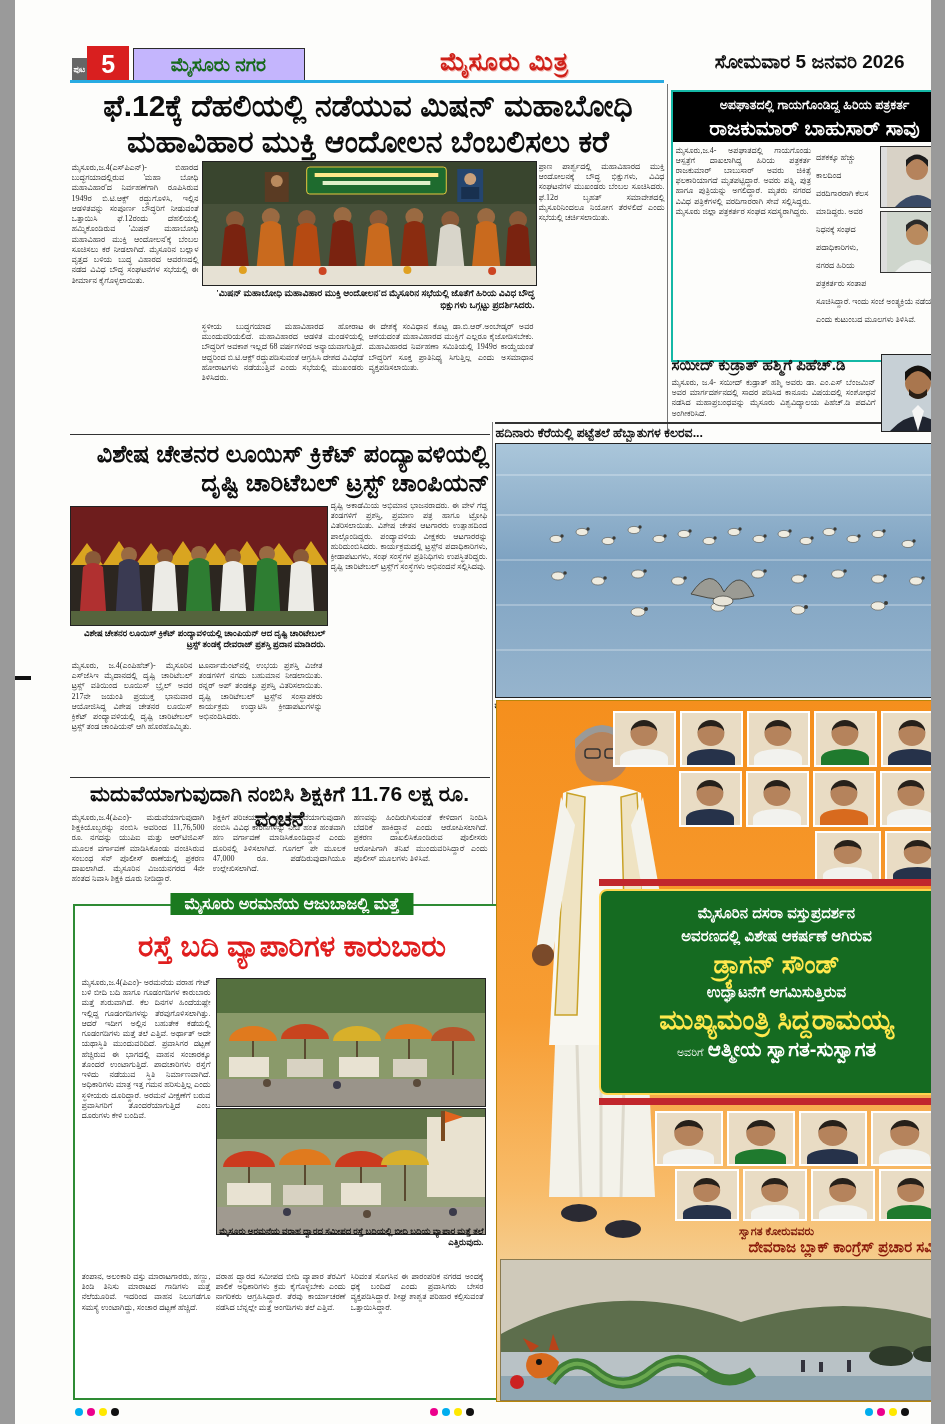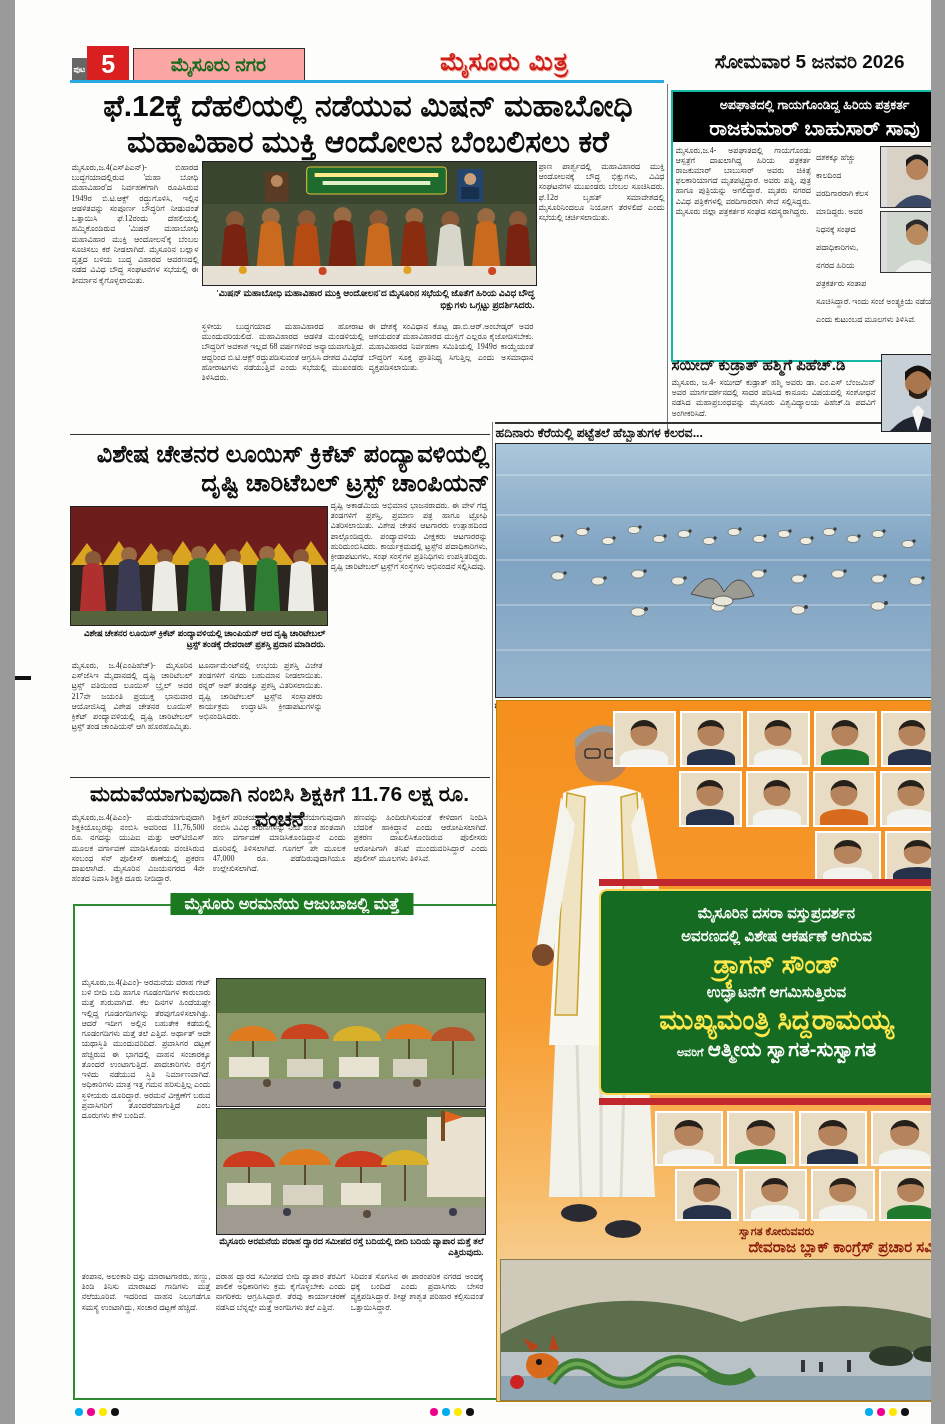--- a/index.html
+++ b/index.html
@@ -2,21 +2,21 @@
 <html><head>
 <meta charset="utf-8">
 <style>
   html,body{margin:0;padding:0;background:#9a9a9a;}
   #page{position:relative;width:916px;height:1424px;background:#fdfdfb;margin:0 auto;
         font-family:"Liberation Sans",sans-serif;color:#111;overflow:hidden;}
   .abs{position:absolute;}
   
   .pg-label{background:#666;color:#fff;font-size:8px;font-weight:bold;padding:7px 2px;display:inline-block;vertical-align:bottom;}
   .pg-num{background:#d91f1f;color:#fff;font-size:25px;font-weight:800;width:42px;height:36px;display:inline-block;text-align:center;line-height:36px;vertical-align:bottom;}
-  .section-chip{background:#fca5a5;border:1px solid #2b2b2b;color:#17691c;font-weight:800;font-size:19px;text-align:center;line-height:32px;}
+  .section-chip{background:#c4b5fd;border:1px solid #2b2b2b;color:#17691c;font-weight:800;font-size:19px;text-align:center;line-height:32px;}
   .masthead{color:#cf2018;font-weight:800;font-size:25px;text-align:center;letter-spacing:1px;text-shadow:1px 1px 0 #f2b2ac;}
   .pg-date{font-size:19px;font-weight:800;text-align:right;}
   .cyan-rule{background:#29abe2;}
   
   .vline{background:#777;width:1px;}
   .hline{background:#333;height:1px;}
   
   .hl{font-weight:800;color:#0d0d0d;text-align:center;line-height:1.2;}
   .col{font-family:"Liberation Serif",serif;font-size:8px;line-height:1.28;text-align:justify;color:#1c1c1c;overflow:hidden;}
   .cap{font-family:"Liberation Serif",serif;font-size:8.5px;font-weight:bold;text-align:right;line-height:1.3;color:#111;}
@@ -281,20 +281,21 @@
   <div class="abs col" style="left:316px;top:501px;width:157px;height:272px;">ದೃಷ್ಟಿ ಅಕಾಡೆಮಿಯ ಅಭಿಮಾನ ಭಾಜನರಾದರು. ಈ ವೇಳೆ ಗೆದ್ದ ತಂಡಗಳಿಗೆ ಪ್ರಶಸ್ತಿ, ಪ್ರಮಾಣ ಪತ್ರ ಹಾಗೂ ಟ್ರೋಫಿ ವಿತರಿಸಲಾಯಿತು. ವಿಶೇಷ ಚೇತನ ಆಟಗಾರರು ಉತ್ಸಾಹದಿಂದ ಪಾಲ್ಗೊಂಡಿದ್ದರು. ಪಂದ್ಯಾವಳಿಯ ವೀಕ್ಷಕರು ಆಟಗಾರರನ್ನು ಹುರಿದುಂಬಿಸಿದರು. ಕಾರ್ಯಕ್ರಮದಲ್ಲಿ ಟ್ರಸ್ಟ್‌ನ ಪದಾಧಿಕಾರಿಗಳು, ಕ್ರೀಡಾಪಟುಗಳು, ಸಂಘ ಸಂಸ್ಥೆಗಳ ಪ್ರತಿನಿಧಿಗಳು ಉಪಸ್ಥಿತರಿದ್ದರು. ದೃಷ್ಟಿ ಚಾರಿಟೇಬಲ್ ಟ್ರಸ್ಟ್‌ಗೆ ಸಂಸ್ಥೆಗಳು ಅಭಿನಂದನೆ ಸಲ್ಲಿಸಿದವು.</div>
   <div class="abs hline" style="left:55px;top:777px;width:420px;"></div>
 
   <div class="abs hl" style="left:55px;top:781px;width:420px;font-size:21px;">ಮದುವೆಯಾಗುವುದಾಗಿ ನಂಬಿಸಿ ಶಿಕ್ಷಕಿಗೆ 11.76 ಲಕ್ಷ ರೂ. ವಂಚನೆ</div>
   <div class="abs col" style="left:57px;top:813px;width:133px;height:85px;">ಮೈಸೂರು,ಜ.4(ಪಿಎಂ)- ಮದುವೆಯಾಗುವುದಾಗಿ ಶಿಕ್ಷಕಿಯೊಬ್ಬರನ್ನು ನಂಬಿಸಿ ಅವರಿಂದ 11,76,500 ರೂ. ನಗದನ್ನು ಯುಪಿಐ ಮತ್ತು ಆರ್‌ಟಿಜಿಎಸ್ ಮೂಲಕ ವರ್ಗಾವಣೆ ಮಾಡಿಸಿಕೊಂಡು ವಂಚಿಸಿರುವ ಸಂಬಂಧ ಸೆನ್ ಪೊಲೀಸ್ ಠಾಣೆಯಲ್ಲಿ ಪ್ರಕರಣ ದಾಖಲಾಗಿದೆ. ಮೈಸೂರಿನ ವಿಜಯನಗರದ 4ನೇ ಹಂತದ ನಿವಾಸಿ ಶಿಕ್ಷಕಿ ದೂರು ನೀಡಿದ್ದಾರೆ.</div>
   <div class="abs col" style="left:198px;top:813px;width:133px;height:85px;">ಶಿಕ್ಷಕಿಗೆ ಪರಿಚಯವಾದ ವ್ಯಕ್ತಿ ಮದುವೆಯಾಗುವುದಾಗಿ ನಂಬಿಸಿ ವಿವಿಧ ಕಾರಣಗಳನ್ನು ನೀಡಿ ಹಂತ ಹಂತವಾಗಿ ಹಣ ವರ್ಗಾವಣೆ ಮಾಡಿಸಿಕೊಂಡಿದ್ದಾನೆ ಎಂದು ದೂರಿನಲ್ಲಿ ತಿಳಿಸಲಾಗಿದೆ. ಗೂಗಲ್ ಪೇ ಮೂಲಕ 47,000 ರೂ. ಪಡೆದಿರುವುದಾಗಿಯೂ ಉಲ್ಲೇಖಿಸಲಾಗಿದೆ.</div>
   <div class="abs col" style="left:339px;top:813px;width:134px;height:85px;">ಹಣವನ್ನು ಹಿಂದಿರುಗಿಸುವಂತೆ ಕೇಳಿದಾಗ ನಿಂದಿಸಿ ಬೆದರಿಕೆ ಹಾಕಿದ್ದಾನೆ ಎಂದು ಆರೋಪಿಸಲಾಗಿದೆ. ಪ್ರಕರಣ ದಾಖಲಿಸಿಕೊಂಡಿರುವ ಪೊಲೀಸರು ಆರೋಪಿಗಾಗಿ ತನಿಖೆ ಮುಂದುವರಿಸಿದ್ದಾರೆ ಎಂದು ಪೊಲೀಸ್ ಮೂಲಗಳು ತಿಳಿಸಿವೆ.</div>
 
   <div class="abs greenbox" style="left:58px;top:904px;width:415px;height:492px;padding-left:20px;">
     <div class="vk">ಮೈಸೂರು ಅರಮನೆಯ ಆಜುಬಾಜಲ್ಲಿ ಮತ್ತೆ</div>
+    <div class="red-hl abs" style="left:0;top:24px;width:100%;">ರಸ್ತೆ ಬದಿ ವ್ಯಾಪಾರಿಗಳ ಕಾರುಬಾರು</div>
     <div class="abs col" style="left:7px;top:72px;width:129px;height:290px;">ಮೈಸೂರು,ಜ.4(ಪಿಎಂ)- ಅರಮನೆಯ ವರಾಹ ಗೇಟ್ ಬಳಿ ಬೀದಿ ಬದಿ ಹಾಗೂ ಗೂಡಂಗಡಿಗಳ ಕಾರುಬಾರು ಮತ್ತೆ ಶುರುವಾಗಿದೆ. ಕೆಲ ದಿನಗಳ ಹಿಂದೆಯಷ್ಟೇ ಇಲ್ಲಿದ್ದ ಗೂಡಂಗಡಿಗಳನ್ನು ತೆರವುಗೊಳಿಸಲಾಗಿತ್ತು. ಆದರೆ ಇದೀಗ ಅಲ್ಲಿನ ಬಹುತೇಕ ಕಡೆಯಲ್ಲಿ ಗೂಡಂಗಡಿಗಳು ಮತ್ತೆ ತಲೆ ಎತ್ತಿವೆ. ಅರ್ಥಾತ್ ಅದೇ ಯಥಾಸ್ಥಿತಿ ಮುಂದುವರಿದಿದೆ. ಪ್ರವಾಸಿಗರ ದಟ್ಟಣೆ ಹೆಚ್ಚಿರುವ ಈ ಭಾಗದಲ್ಲಿ ವಾಹನ ಸಂಚಾರಕ್ಕೂ ತೊಂದರೆ ಉಂಟಾಗುತ್ತಿದೆ. ಪಾದಚಾರಿಗಳು ರಸ್ತೆಗೆ ಇಳಿದು ನಡೆಯುವ ಸ್ಥಿತಿ ನಿರ್ಮಾಣವಾಗಿದೆ. ಅಧಿಕಾರಿಗಳು ಮಾತ್ರ ಇತ್ತ ಗಮನ ಹರಿಸುತ್ತಿಲ್ಲ ಎಂದು ಸ್ಥಳೀಯರು ದೂರಿದ್ದಾರೆ. ಅರಮನೆ ವೀಕ್ಷಣೆಗೆ ಬರುವ ಪ್ರವಾಸಿಗರಿಗೆ ತೊಂದರೆಯಾಗುತ್ತಿದೆ ಎಂಬ ದೂರುಗಳು ಕೇಳಿ ಬಂದಿವೆ.</div>
     <div class="abs photo" style="left:141px;top:72px;width:268px;height:127px;">
       <svg viewBox="0 0 268 127" preserveAspectRatio="none">
         <rect width="268" height="127" fill="#8a9a6a"></rect>
         <rect width="268" height="34" fill="#55703f"></rect>
         <path d="M12 62 a24 15 0 0 1 48 0Z" fill="#e07a1e"></path>
           <path d="M64 60 a24 15 0 0 1 48 0Z" fill="#c8441e"></path>
           <path d="M116 62 a24 15 0 0 1 48 0Z" fill="#d8b02a"></path>
           <path d="M168 60 a24 15 0 0 1 48 0Z" fill="#e07a1e"></path>
           <path d="M214 62 a22 14 0 0 1 44 0Z" fill="#b8542a"></path>
@@ -334,21 +335,21 @@
           </g>
         <rect x="10" y="74" width="44" height="22" fill="#e8e2d2"></rect>
           <rect x="66" y="76" width="40" height="20" fill="#d8d2c2"></rect>
           <rect x="124" y="74" width="40" height="22" fill="#e8e2d2"></rect>
         <rect y="98" width="268" height="27" fill="#a09a90"></rect>
         <circle cx="70" cy="103" r="4" fill="#3a3a4a"></circle>
           <circle cx="150" cy="105" r="4" fill="#5a4a3a"></circle>
           <circle cx="236" cy="103" r="4" fill="#3a3a4a"></circle>
       </svg>
     </div>
-    <div class="abs cap" style="left:141px;top:330px;width:268px;">ಮೈಸೂರು ಅರಮನೆಯ ವರಾಹ ದ್ವಾರದ ಸಮೀಪದ ರಸ್ತೆ ಬದಿಯಲ್ಲಿ ಬೀದಿ ಬದಿಯ ವ್ಯಾಪಾರ ಮತ್ತೆ ತಲೆ ಎತ್ತಿರುವುದು.</div>
+    <div class="abs cap" style="left:141px;top:320px;width:268px;">ಮೈಸೂರು ಅರಮನೆಯ ವರಾಹ ದ್ವಾರದ ಸಮೀಪದ ರಸ್ತೆ ಬದಿಯಲ್ಲಿ ಬೀದಿ ಬದಿಯ ವ್ಯಾಪಾರ ಮತ್ತೆ ತಲೆ ಎತ್ತಿರುವುದು.</div>
     <div class="abs col" style="left:7px;top:366px;width:129px;height:122px;">ತಂಪಾನ, ಅಲಂಕಾರಿ ವಸ್ತು ಮಾರಾಟಗಾರರು, ಹಣ್ಣು, ತಿಂಡಿ ತಿನಿಸು ಮಾರಾಟದ ಗಾಡಿಗಳು ಮತ್ತೆ ನೆಲೆಯೂರಿವೆ. ಇದರಿಂದ ವಾಹನ ನಿಲುಗಡೆಗೂ ಸಮಸ್ಯೆ ಉಂಟಾಗಿದ್ದು, ಸಂಚಾರ ದಟ್ಟಣೆ ಹೆಚ್ಚಿದೆ.</div>
     <div class="abs col" style="left:141px;top:366px;width:130px;height:122px;">ವರಾಹ ದ್ವಾರದ ಸಮೀಪದ ಬೀದಿ ವ್ಯಾಪಾರ ತೆರವಿಗೆ ಪಾಲಿಕೆ ಅಧಿಕಾರಿಗಳು ಕ್ರಮ ಕೈಗೊಳ್ಳಬೇಕು ಎಂದು ನಾಗರಿಕರು ಆಗ್ರಹಿಸಿದ್ದಾರೆ. ತೆರವು ಕಾರ್ಯಾಚರಣೆ ನಡೆಸಿದ ಬೆನ್ನಲ್ಲೇ ಮತ್ತೆ ಅಂಗಡಿಗಳು ತಲೆ ಎತ್ತಿವೆ.</div>
     <div class="abs col" style="left:276px;top:366px;width:133px;height:122px;">ಸಿರಿವಂತ ಸೊಗಸಿನ ಈ ಪಾರಂಪರಿಕ ನಗರದ ಅಂದಕ್ಕೆ ಧಕ್ಕೆ ಬಂದಿದೆ ಎಂದು ಪ್ರವಾಸಿಗರು ಬೇಸರ ವ್ಯಕ್ತಪಡಿಸಿದ್ದಾರೆ. ಶೀಘ್ರ ಶಾಶ್ವತ ಪರಿಹಾರ ಕಲ್ಪಿಸುವಂತೆ ಒತ್ತಾಯಿಸಿದ್ದಾರೆ.</div>
   </div>
 
   <div id="ad" class="abs" style="left:481px;top:700px;width:459px;height:700px;">
 
     <div class="abs" style="left:0;top:4px;width:215px;height:560px;">
       <svg viewBox="0 0 215 560" preserveAspectRatio="none">
         <circle cx="105" cy="50" r="27" fill="#b5835c"></circle>
@@ -388,21 +389,21 @@
     </div>
 
     <div class="abs ad-strip" style="left:102px;top:178px;width:356px;height:7px;"></div>
     <div class="abs ad-green" style="left:102px;top:188px;width:356px;height:206px;">
       <div class="ad-l-sm">ಮೈಸೂರಿನ ದಸರಾ ವಸ್ತುಪ್ರದರ್ಶನ</div>
       <div class="ad-l-sm">ಅವರಣದಲ್ಲಿ ವಿಶೇಷ ಆಕರ್ಷಣೆ ಆಗಿರುವ</div>
       <div class="ad-l-yl">ಡ್ರ್ಯಾಗನ್ ಸೌಂಡ್</div>
       <div class="ad-l-sm">ಉದ್ಘಾಟನೆಗೆ ಆಗಮಿಸುತ್ತಿರುವ</div>
       <div class="ad-l-big">ಮುಖ್ಯಮಂತ್ರಿ ಸಿದ್ದರಾಮಯ್ಯ</div>
       <div style="color:#fff;">
-        <span style="font-size:11px;font-weight:bold;">ಅವರಿಗೆ</span>
+        <span style="font-size:11px;font-weight:normal;">ಅವರಿಗೆ</span>
         <span style="font-size:20px;font-weight:800;">ಆತ್ಮೀಯ ಸ್ವಾಗತ-ಸುಸ್ವಾಗತ</span>
       </div>
     </div>
     <div class="abs ad-strip" style="left:102px;top:397px;width:356px;height:7px;"></div>
 
     <div class="abs hs-row" style="left:158px;top:410px;">
       <div class="hs w" style="width:68px;height:55px;"></div>
       <div class="hs g" style="width:68px;height:55px;"></div>
       <div class="hs b" style="width:68px;height:55px;"></div>
       <div class="hs w" style="width:68px;height:55px;"></div>

